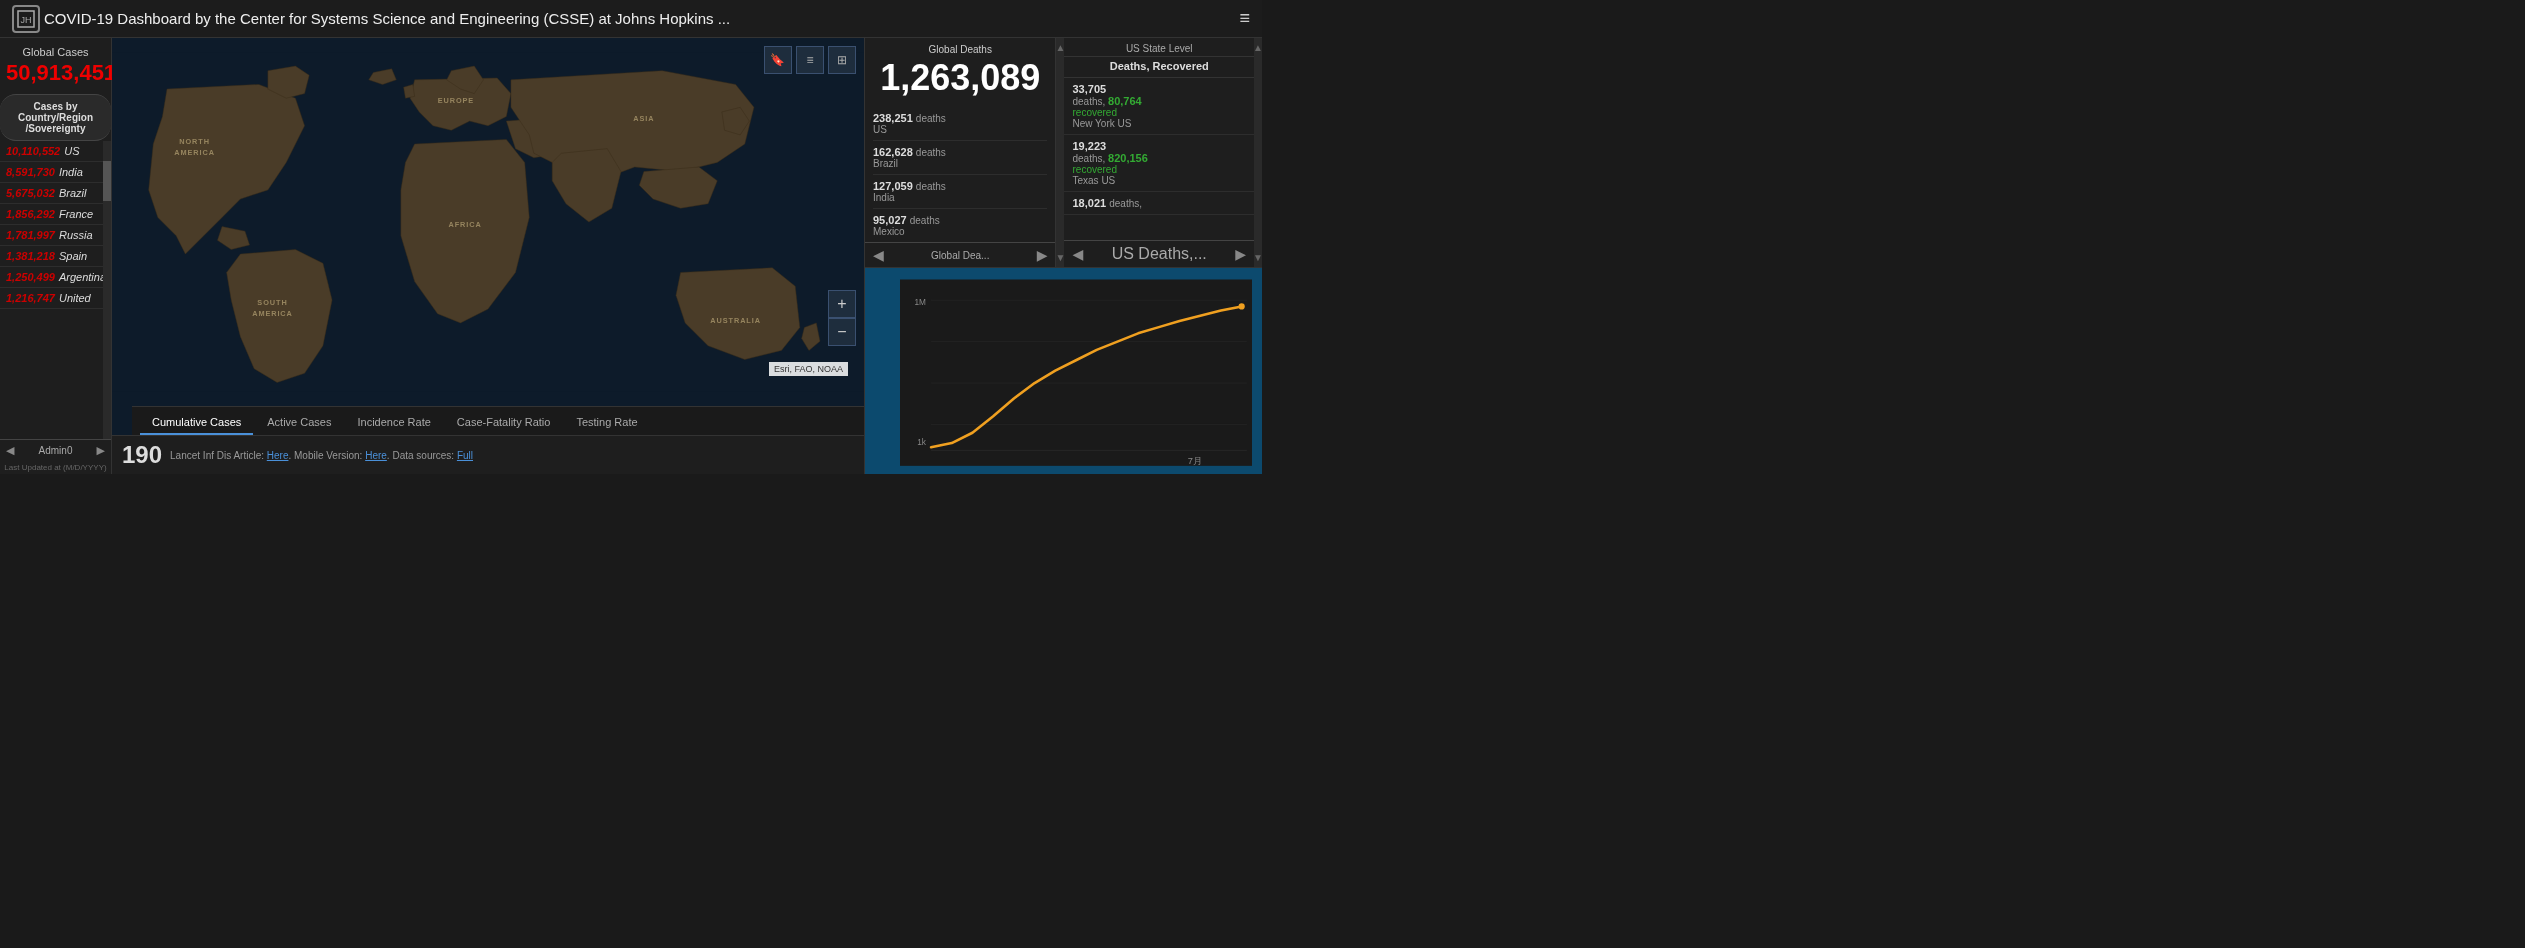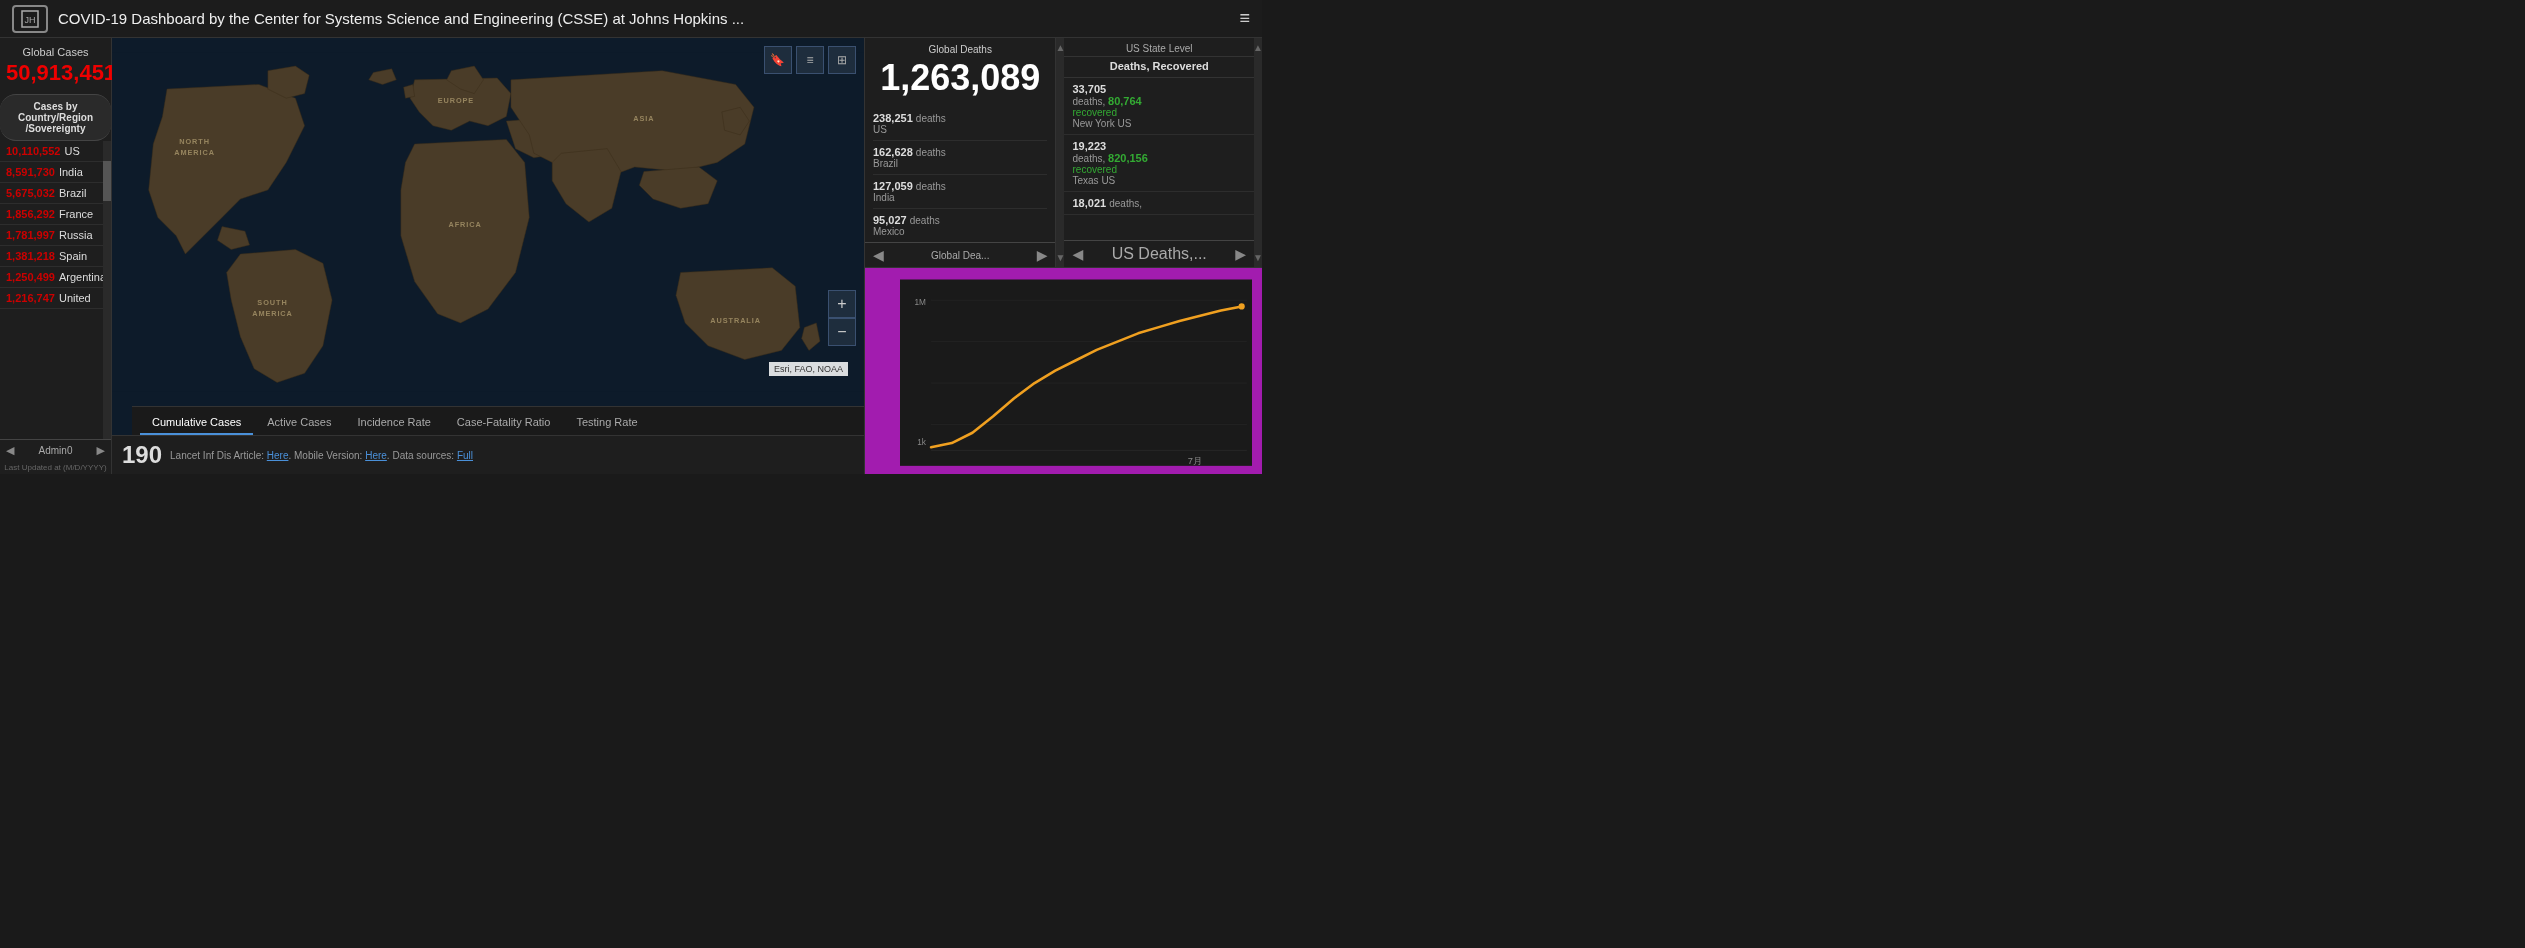--- a/index.html
+++ b/index.html
@@ -16,29 +16,29 @@
     
     .header {
       background: #1c1c1c;
       border-bottom: 1px solid #333;
       display: flex;
       align-items: center;
       padding: 6px 12px;
       height: 38px;
     }
     .header-logo {
-      width: 36px;
+      width: 28px;
       height: 28px;
       border: 2px solid #888;
       border-radius: 4px;
       display: flex;
       align-items: center;
       justify-content: center;
       font-size: 14px;
-      margin-right: 10px;
+      margin-right: 4px;
       flex-shrink: 0;
     }
     .header-title {
       font-size: 15px;
       color: #eee;
       flex: 1;
     }
     .header-menu {
       font-size: 18px;
       cursor: pointer;
@@ -81,20 +81,21 @@
       color: #ddd;
       font-weight: bold;
       border-top: 1px solid #444;
       border-bottom: 1px solid #444;
       border-radius: 16px;
     }
     .country-list {
       flex: 1;
       overflow: hidden;
       position: relative;
+      font-style: italic;
     }
     .country-item {
       display: flex;
       align-items: center;
       padding: 4px 6px;
       border-bottom: 1px solid #2d2d2d;
       font-size: 11px;
     }
     .country-item .count {
       color: #cc0000;
@@ -383,21 +384,21 @@
       font-size: 14px;
     }
     .us-nav .nav-label {
       font-size: 16px;
       color: #aaa;
     }
 
     
     .chart-panel {
       flex: 1;
-      background: #a21caf;
+      background: #0c4a6e;
       position: relative;
       padding: 10px 10px 20px 35px;
     }
     .chart-canvas {
       width: 100%;
       height: 100%;
     }
 
     .bottom-info-bar {
       display: flex;

